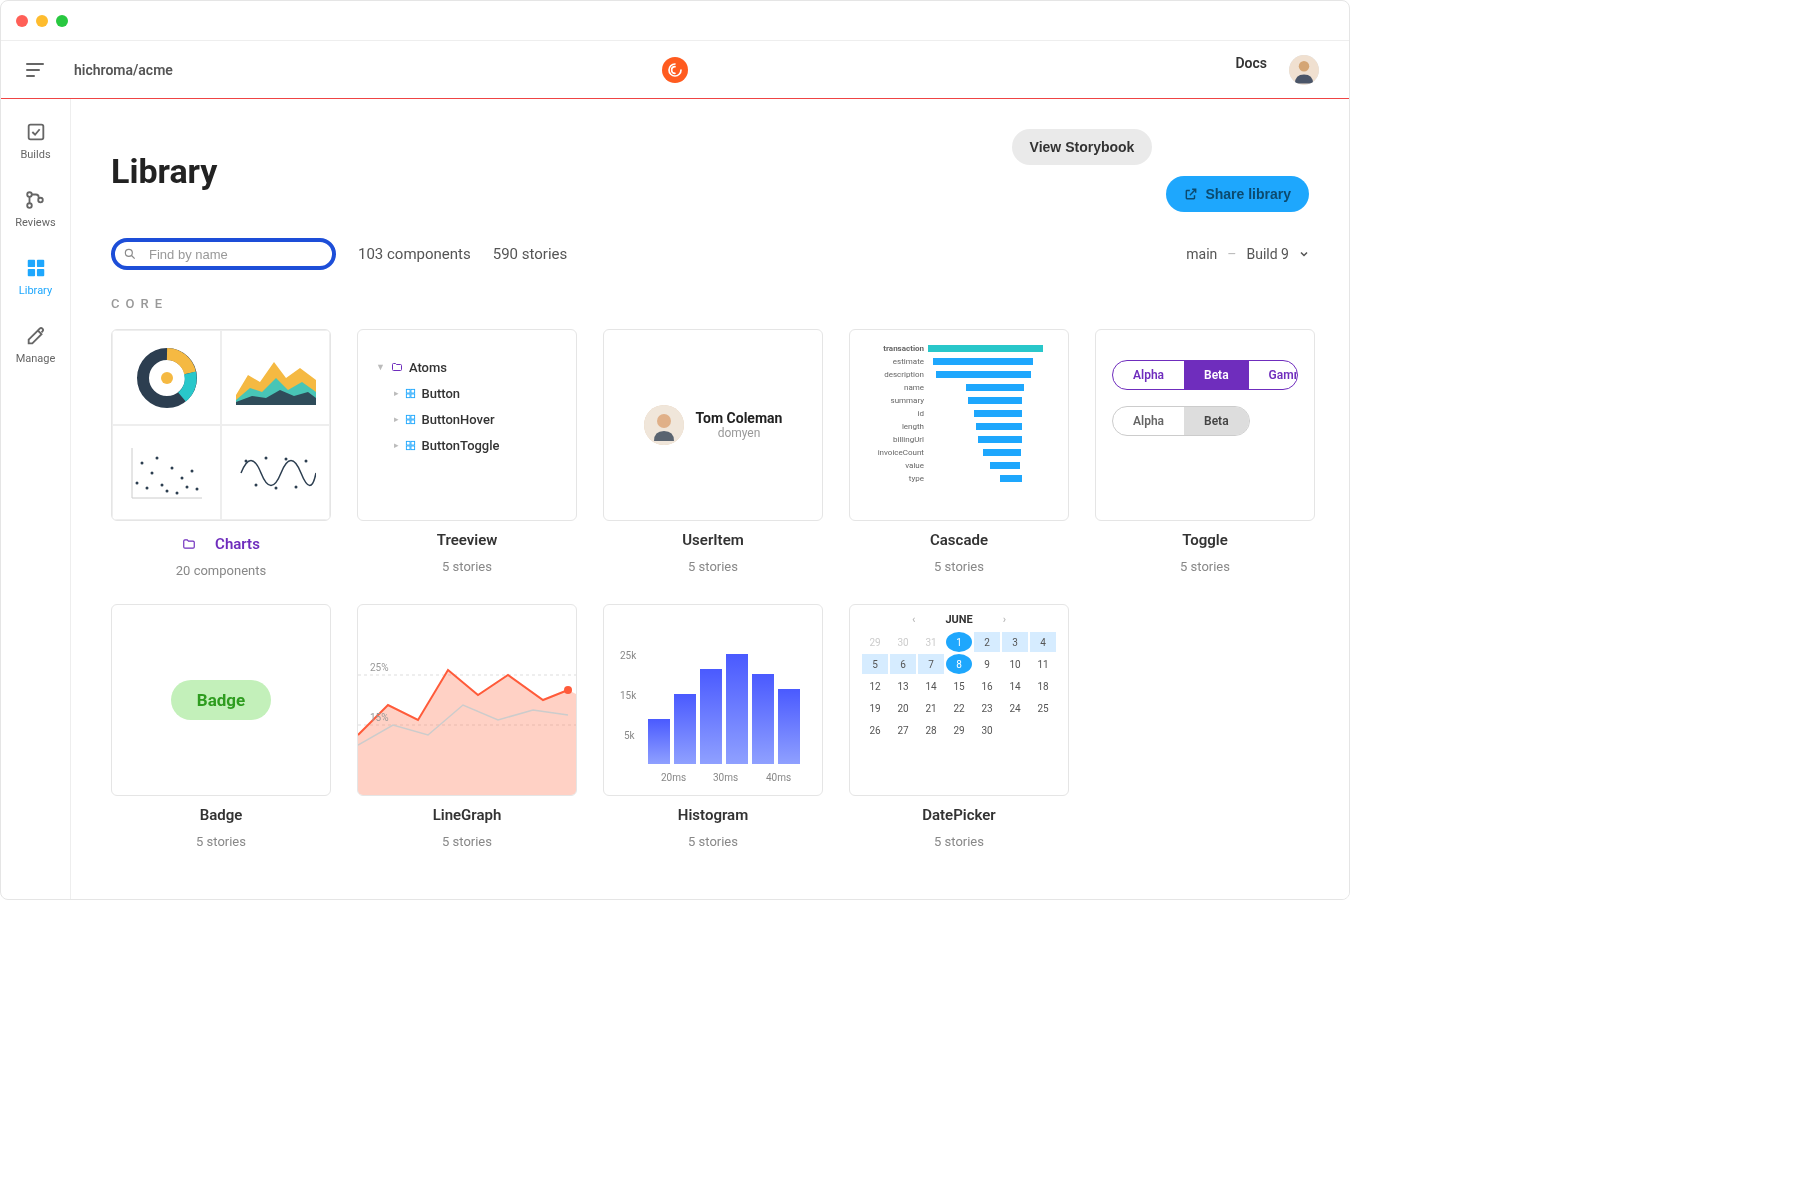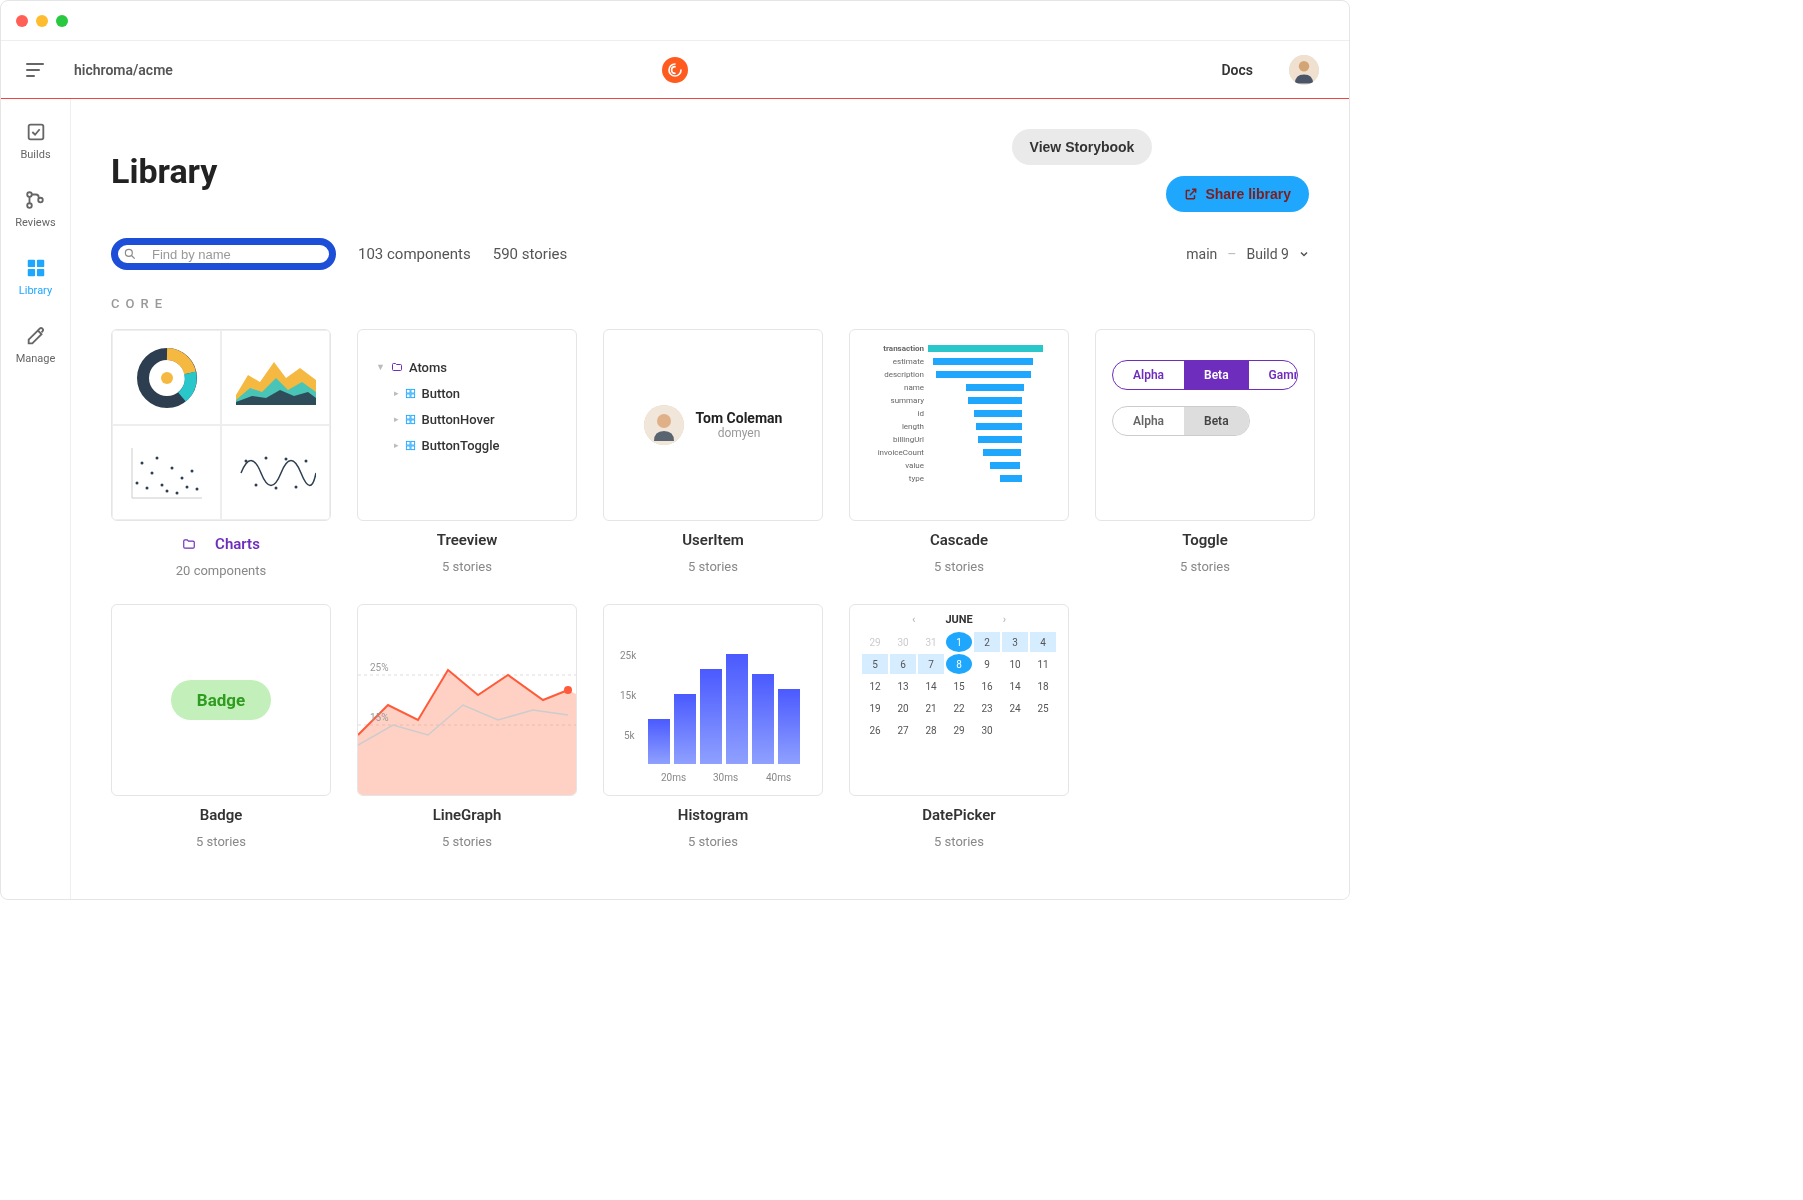--- a/index.html
+++ b/index.html
@@ -40,44 +40,44 @@
 }
 .hamburger-icon { width:18px; height:14px; display:flex; flex-direction:column; justify-content:space-between; margin-right: 30px; cursor:pointer;}
 .hamburger-icon span { height:2px; background:#666; border-radius:1px; }
 .hamburger-icon span:nth-child(1){width:100%;}
 .hamburger-icon span:nth-child(2){width:75%;}
 .hamburger-icon span:nth-child(3){width:50%;}
 .breadcrumb { font-weight:600; color:#555; font-size:14px; }
 .logo-center { position:absolute; left:50%; transform:translateX(-50%); }
 .logo-circle { width:26px; height:26px; border-radius:50%; background:#ff5b1f; display:flex; align-items:center; justify-content:center; }
 .logo-circle svg { width:16px; height:16px; }
-.topbar-right { margin-left:auto; display:flex; align-items:center; gap:36px; }
+.topbar-right { margin-left:auto; display:flex; gap:22px; }
 .docs-link { font-weight:600; color:#333; font-size:14px; cursor:pointer; }
 .avatar { width:30px; height:30px; border-radius:50%; background:#ddd; overflow:hidden; cursor:pointer; display:flex; align-items:center; justify-content:center;}
 .avatar svg { width:30px; height:30px; }
 
 .body-row { display:flex; flex:1; overflow:hidden; }
 .sidebar { width:70px; border-right:1px solid #eee; display:flex; flex-direction:column; align-items:center; padding-top:22px; gap:28px; }
 .side-item { display:flex; flex-direction:column; align-items:center; gap:5px; cursor:pointer; color:#666; font-size:11px; }
 .side-item.active { color:#1ea7fd; }
 .side-item svg { width:22px; height:22px; }
 
 .main { flex:1; overflow:auto; padding: 30px 40px; background:#fff; }
 .page-header { display:flex; align-items:center; justify-content:space-between; margin-bottom:26px; }
 .page-title { font-size:34px; font-weight:700; color:#222; }
 .header-buttons { display:flex; gap:14px; }
 .btn { height:36px; padding:0 18px; border-radius:18px; font-size:14px; font-weight:600; display:flex; align-items:center; gap:7px; cursor:pointer; border:none; }
 .btn-secondary { background:#eaeaea; color:#333; }
-.btn-primary { background:#1ea7fd; color:#7f1d1d;margin-top:47px; }
+.btn-primary { background:#1ea7fd; color:#0c4a6e;margin-top:47px; }
 .btn-primary svg { width:14px; height:14px; }
 
 .toolbar-row { display:flex; align-items:center; justify-content:space-between; margin-bottom:26px; }
 .toolbar-left { display:flex; align-items:center; gap:22px; }
 .search-box { position:relative; }
-.search-box input { width:225px; height:32px; border:7px solid #1d4ed8; border-radius:16px; padding:0 14px 0 34px; font-size:13px; color:#555; outline:none; }
+.search-box input { width:225px; height:32px; border:4px solid #1d4ed8; border-radius:16px; padding:0 14px 0 34px; font-size:13px; color:#555; outline:none; }
 .search-box input::placeholder { color:#999; }
 .search-box svg { position:absolute; left:12px; top:9px; width:14px; height:14px; color:#888; }
 .stat { font-size:15px; color:#555; }
 .branch-select { font-size:14px; color:#555; cursor:pointer; display:flex; align-items:center; gap:10px; }
 .branch-select .sep { color:#bbb; }
 .branch-select svg { width:10px; height:10px; }
 
 .section-label { font-size:13px; letter-spacing:6px; color:#999; font-weight:500; margin-bottom:18px; }
 
 .grid { display:grid; grid-template-columns: repeat(5, 220px); gap:26px 26px; }

